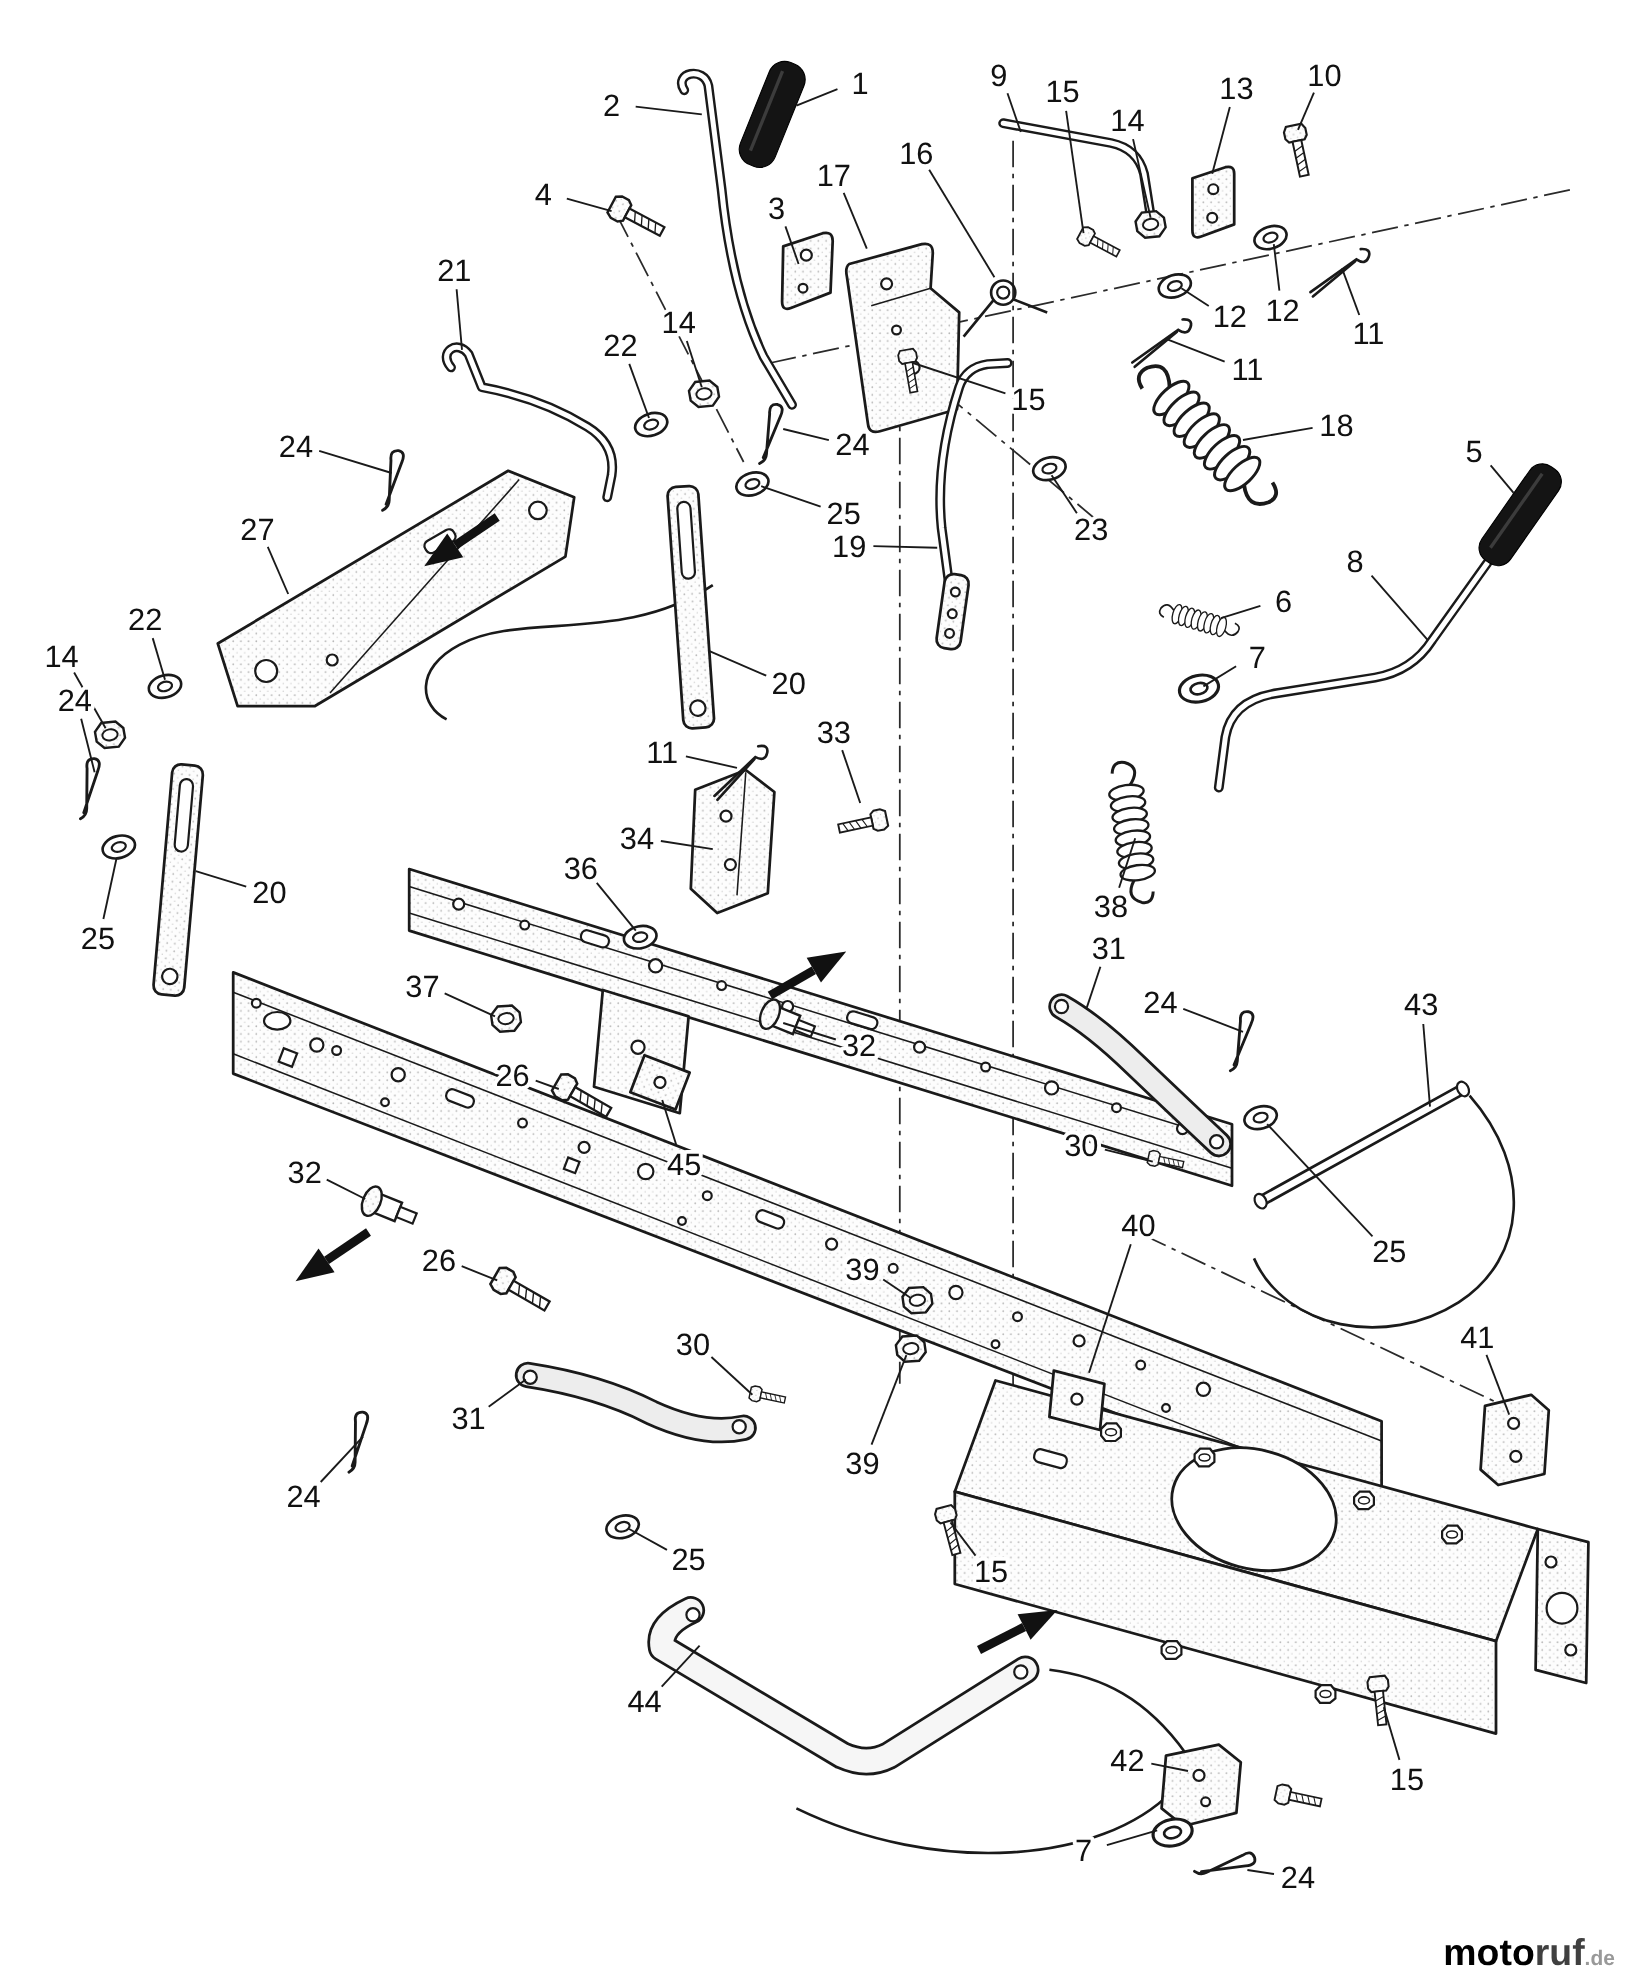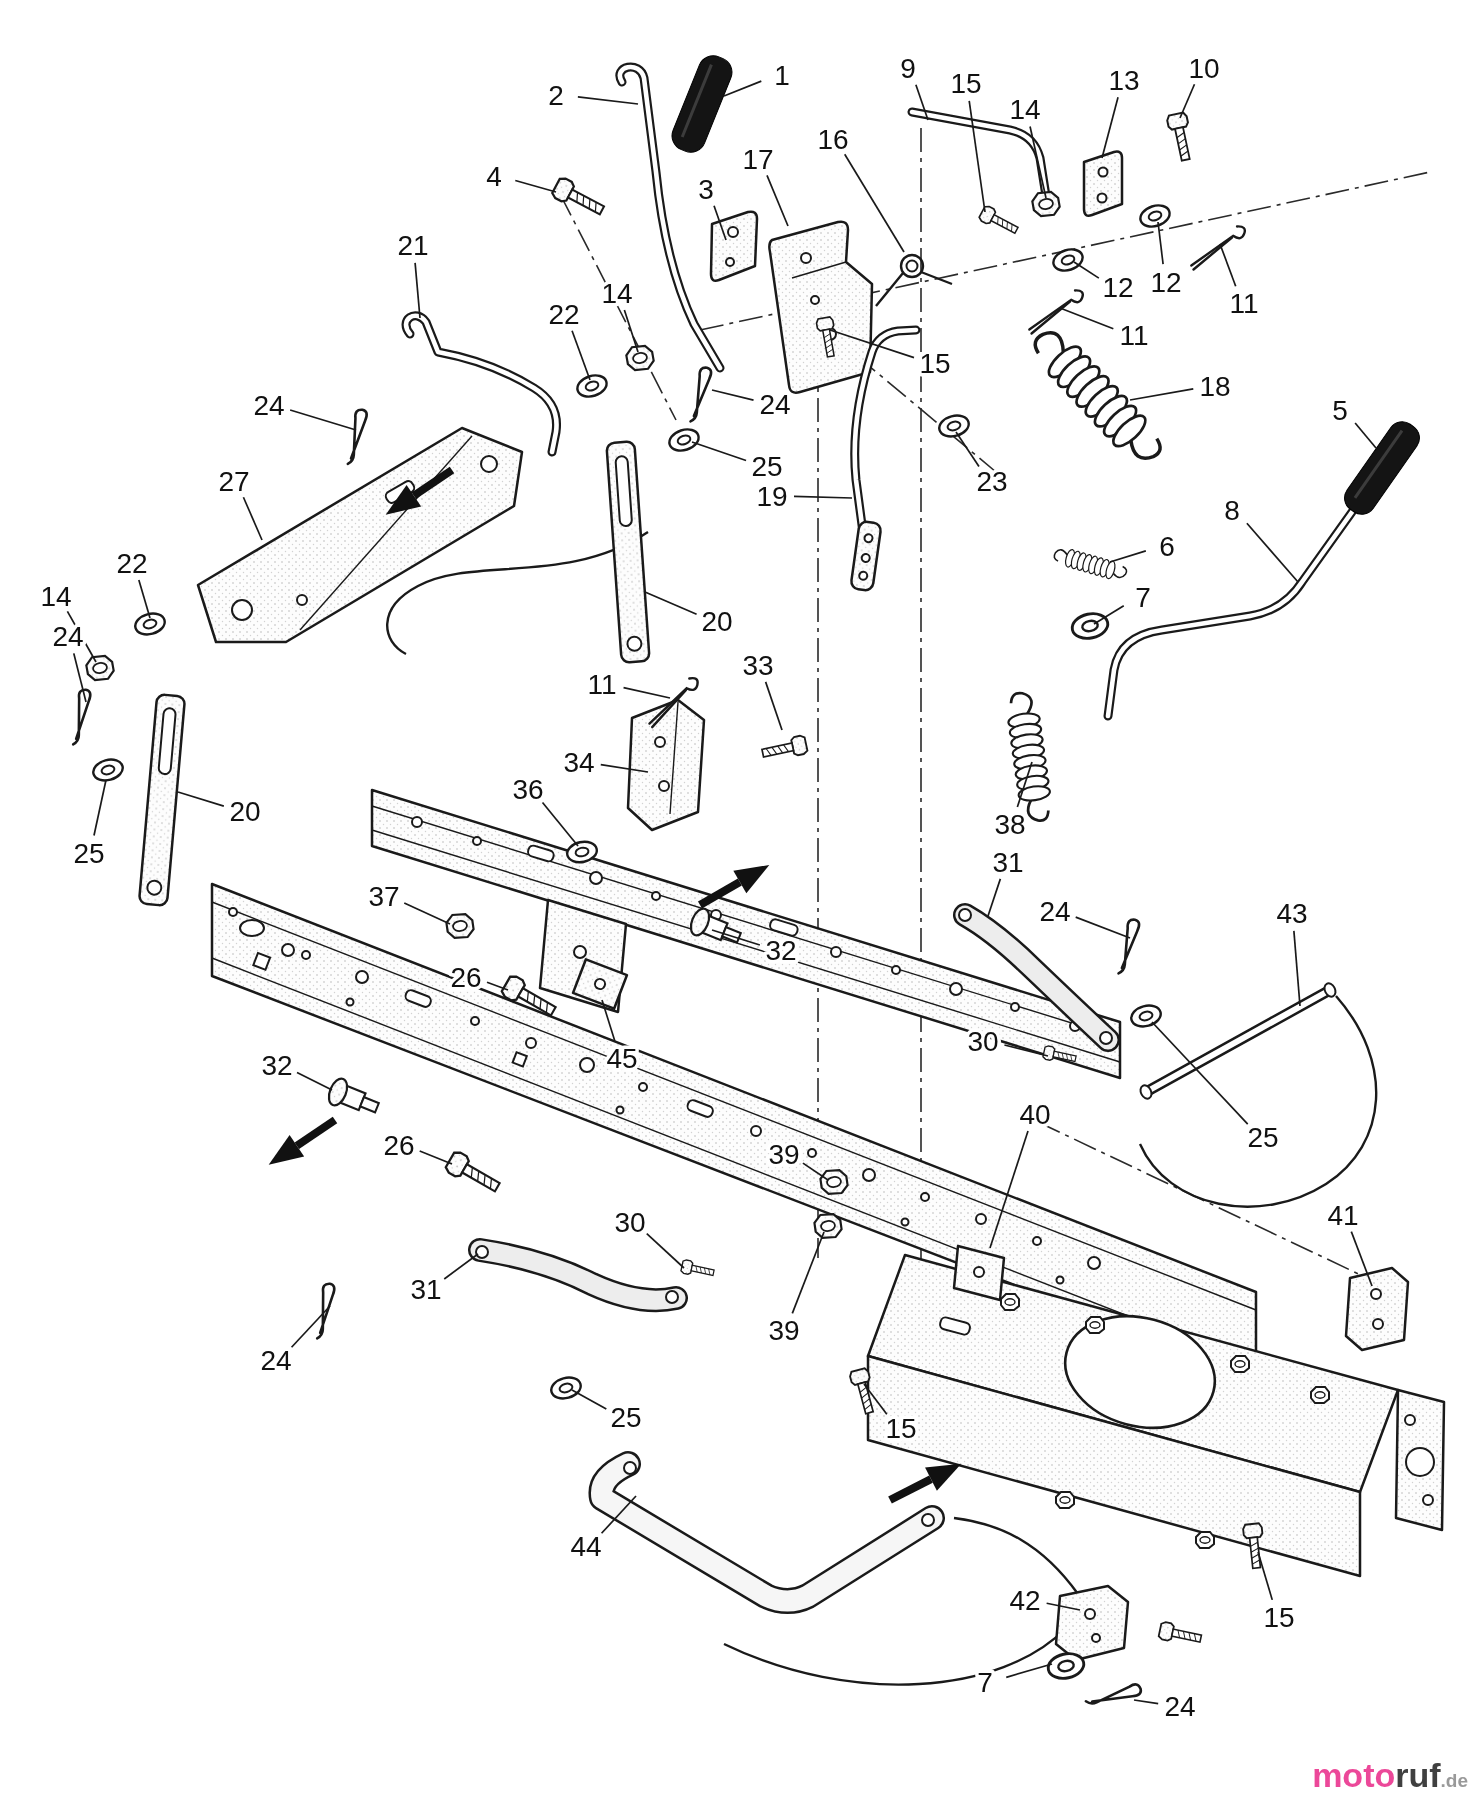--- a/index.html
+++ b/index.html
@@ -480,14 +480,14 @@
         <text x="1025" y="1610" class="callout-text">42</text>
         <line x1="1272.2365293721668" y1="1599.8717302282148" x2="1258" y2="1552" class="leader"></line>
         <text x="1279" y="1627" class="callout-text">15</text>
         <line x1="1006.246605429116" y1="1677.329782795771" x2="1052" y2="1664" class="leader"></line>
         <text x="985" y="1692" class="callout-text">7</text>
         <line x1="1158.184790953903" y1="1703.6718946867802" x2="1134" y2="1700" class="leader"></line>
         <text x="1180" y="1716" class="callout-text">24</text>
       </g>
 </svg>
 
-<div id="watermark" class="watermark"><span style="color: #ec4899; text-align: right;">moto</span><span style="color: #404040;">ruf</span><span class="suffix" style="color: rgb(153, 153, 153);">.de</span></div>
+<div id="watermark" class="watermark"><span style="color: #000000; text-align: right;">moto</span><span style="color: #404040;">ruf</span><span class="suffix" style="color: rgb(153, 153, 153);">.de</span></div>
 </div>
 
 </body></html>

